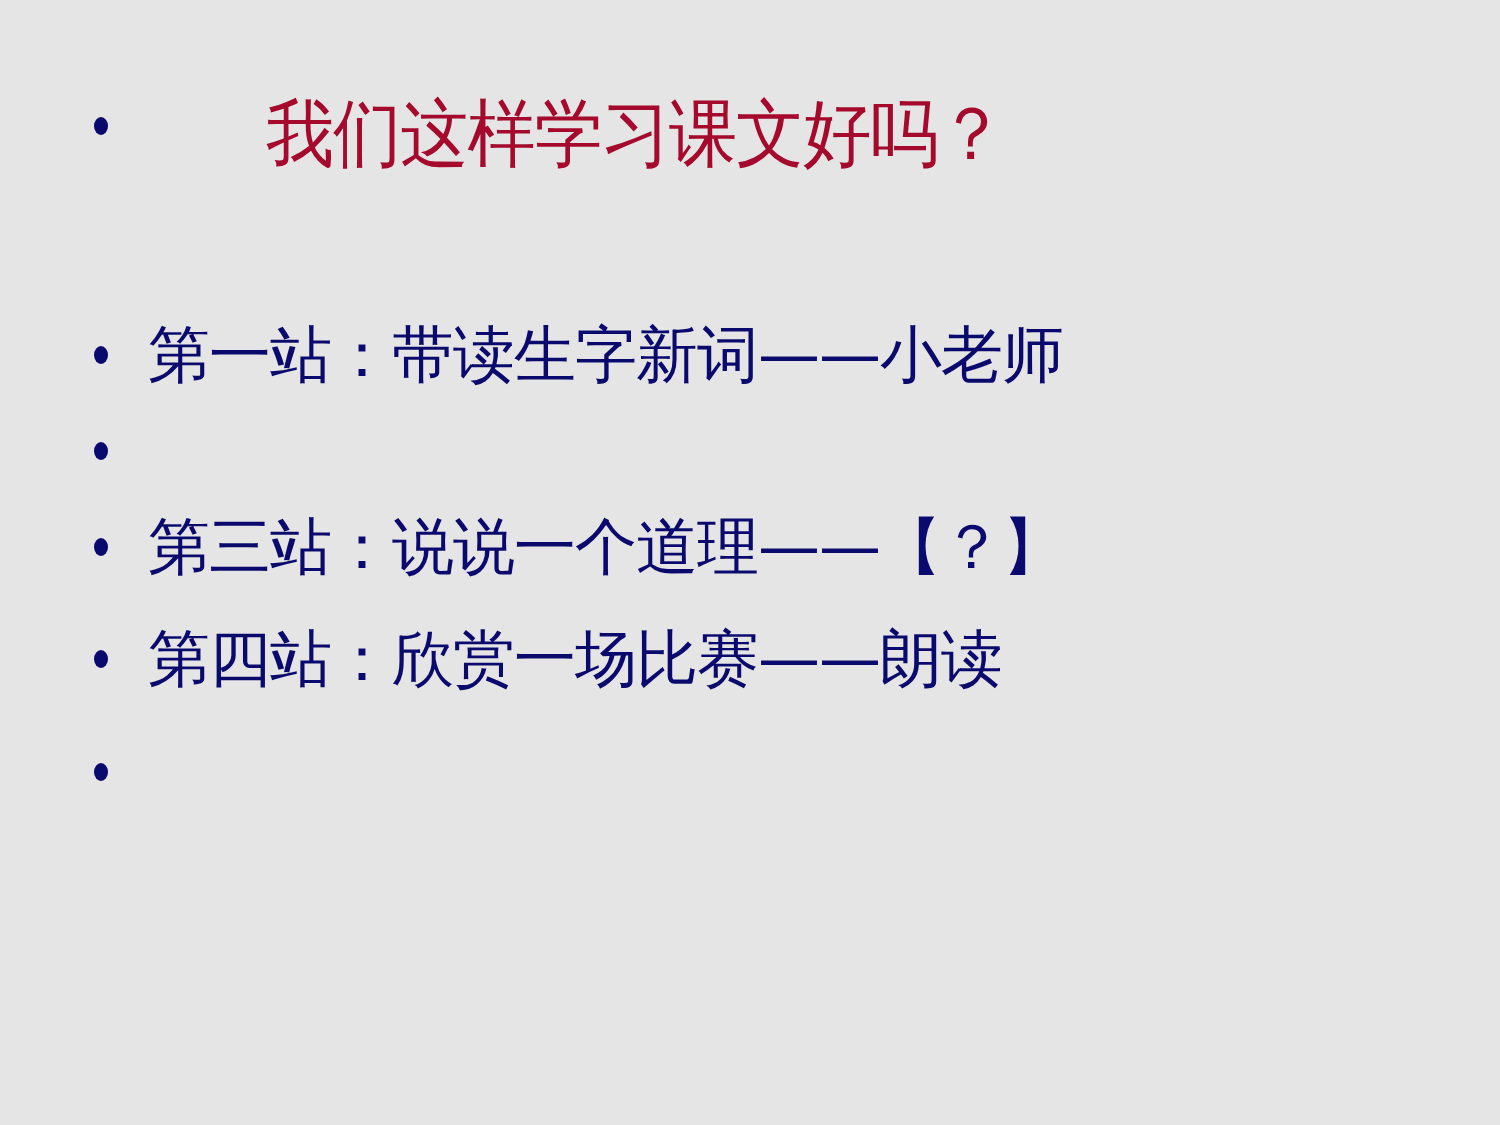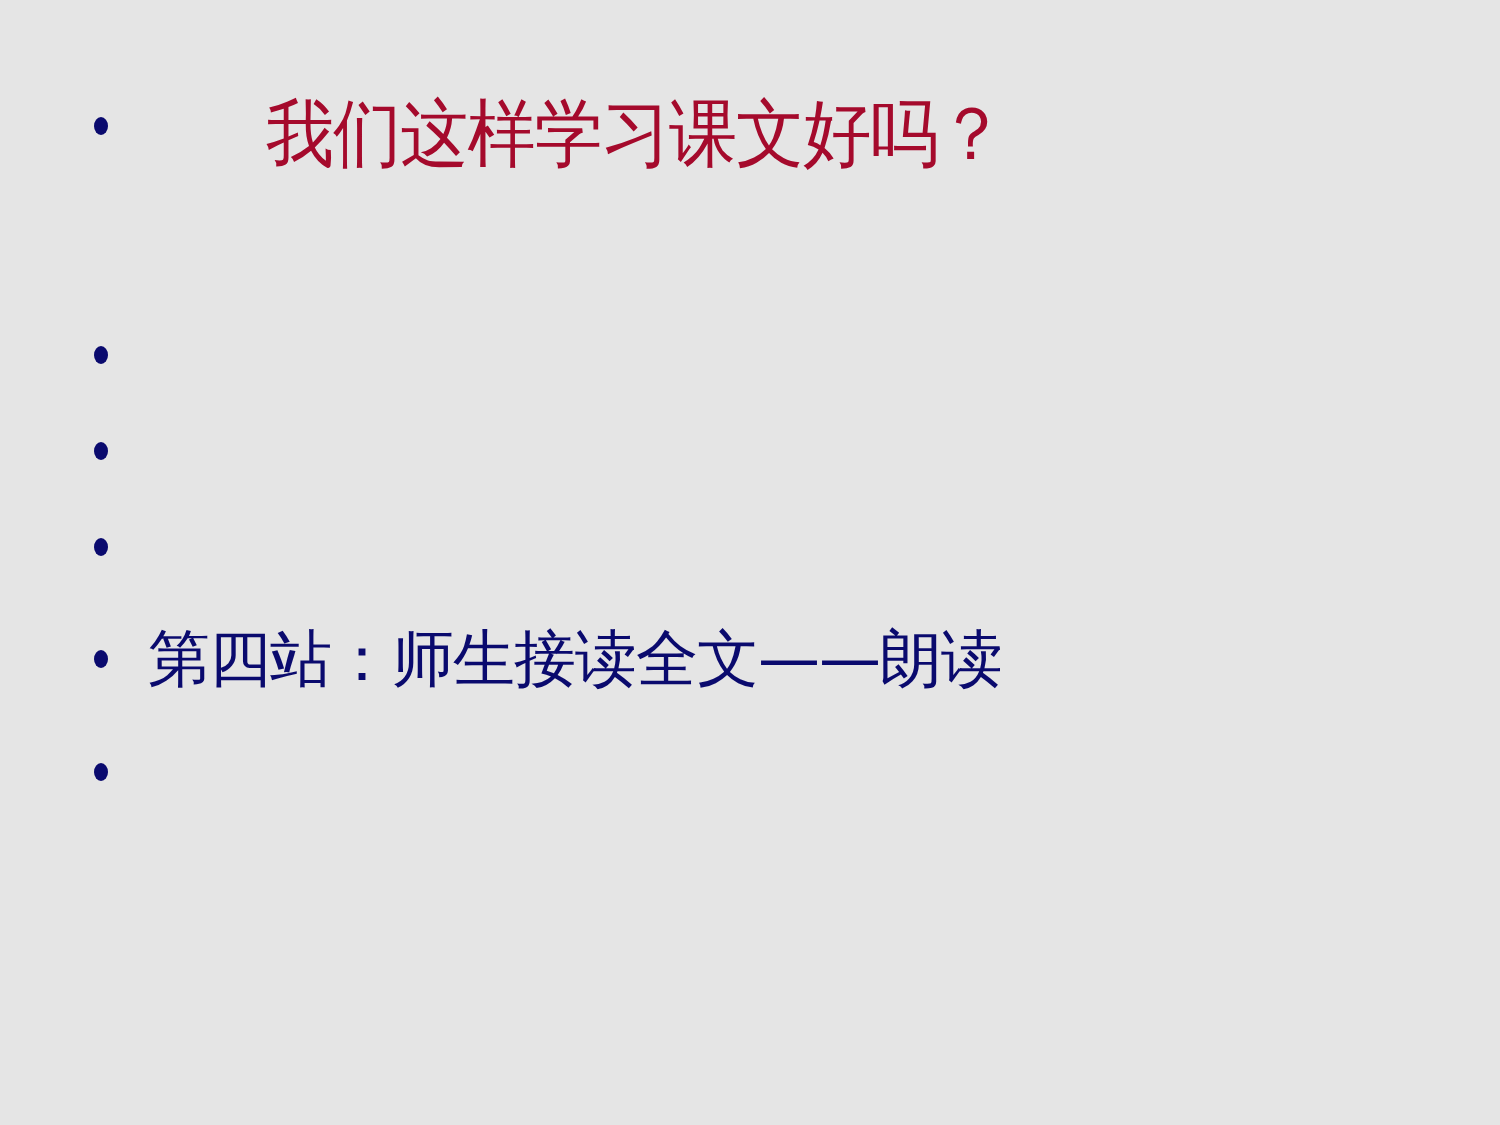--- a/index.html
+++ b/index.html
@@ -54,23 +54,25 @@
 </style>
 </head>
 <body>
 
 <div class="slide">
 
   <div class="bullet" style="left:94px; top:117px;"></div>
   <div class="title-text">我们这样学习课文好吗？</div>
 
   <div class="bullet" style="left:94px; top:346px;"></div>
+  <div class="item-text" style="top:320px;">第一站：带读生字新词——小老师</div>
 
   <div class="bullet" style="left:94px; top:442px;"></div>
 
   <div class="bullet" style="left:94px; top:538px;"></div>
+  <div class="item-text" style="top:512px;">第三站：说说一个道理——【？】</div>
 
   <div class="bullet" style="left:94px; top:650px;"></div>
-  <div class="item-text" style="top:624px;">第四站：师生接读全文——朗读</div>
+  <div class="item-text" style="top:624px;">第四站：欣赏一场比赛——朗读</div>
 
   <div class="bullet" style="left:94px; top:763px;"></div>
 
 </div>
 
 </body></html>

